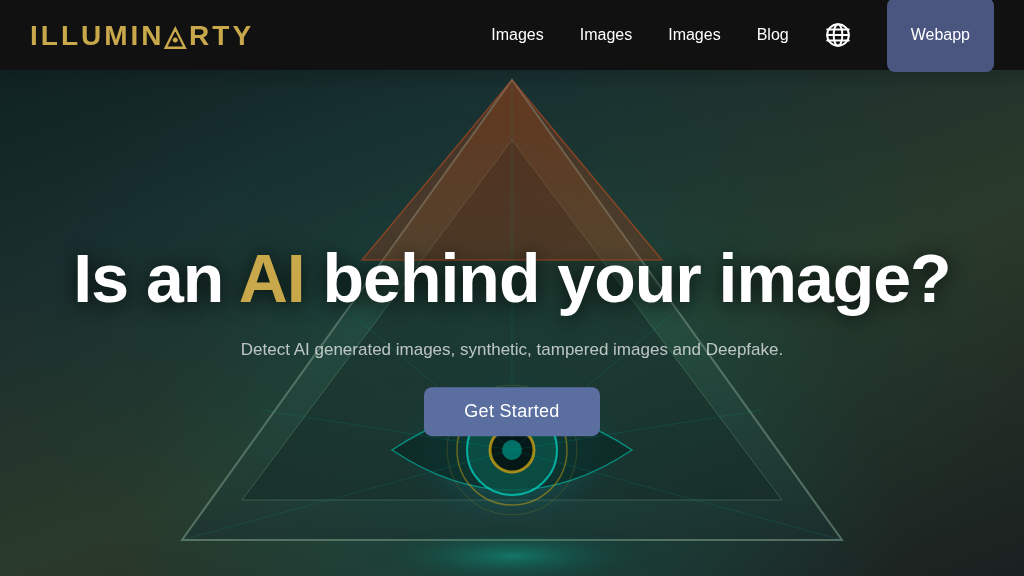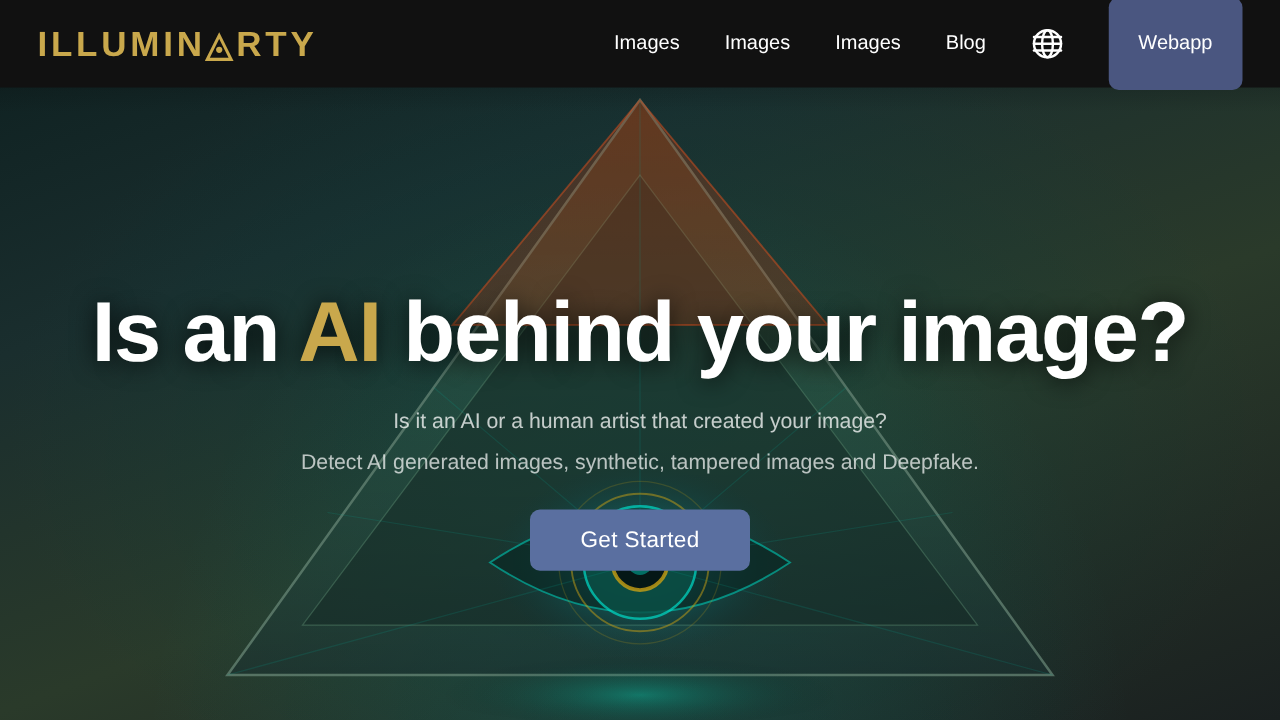--- a/index.html
+++ b/index.html
@@ -280,17 +280,16 @@
       </button>
 
       <button class="webapp-btn">Webapp</button>
     </div>
   </nav>
 
   <div class="hero-content">
     <h1 class="hero-title">
       <span>Is an </span><span class="ai-highlight">AI</span><span> behind your image?</span>
     </h1>
-    <p class="hero-subtitle">Is it an AI or a human artist that created your image?</p>
     <p class="hero-subtitle2">Detect AI generated images, synthetic, tampered images and Deepfake.</p>
     <button class="get-started-btn">Get Started</button>
   </div>
 </div>
 
 </body></html>

